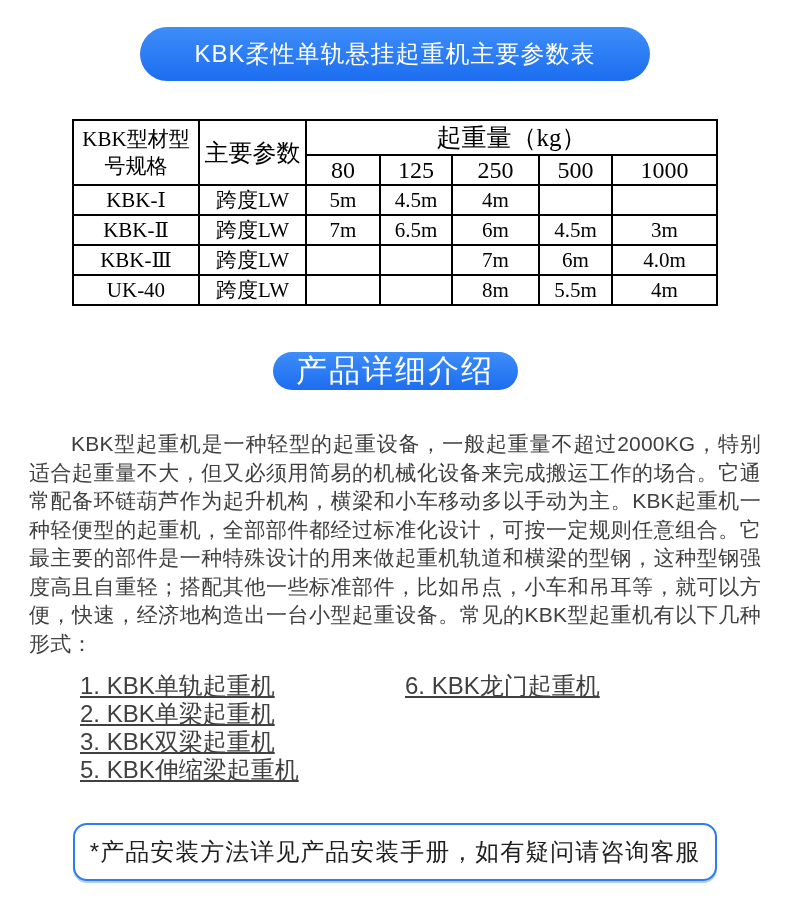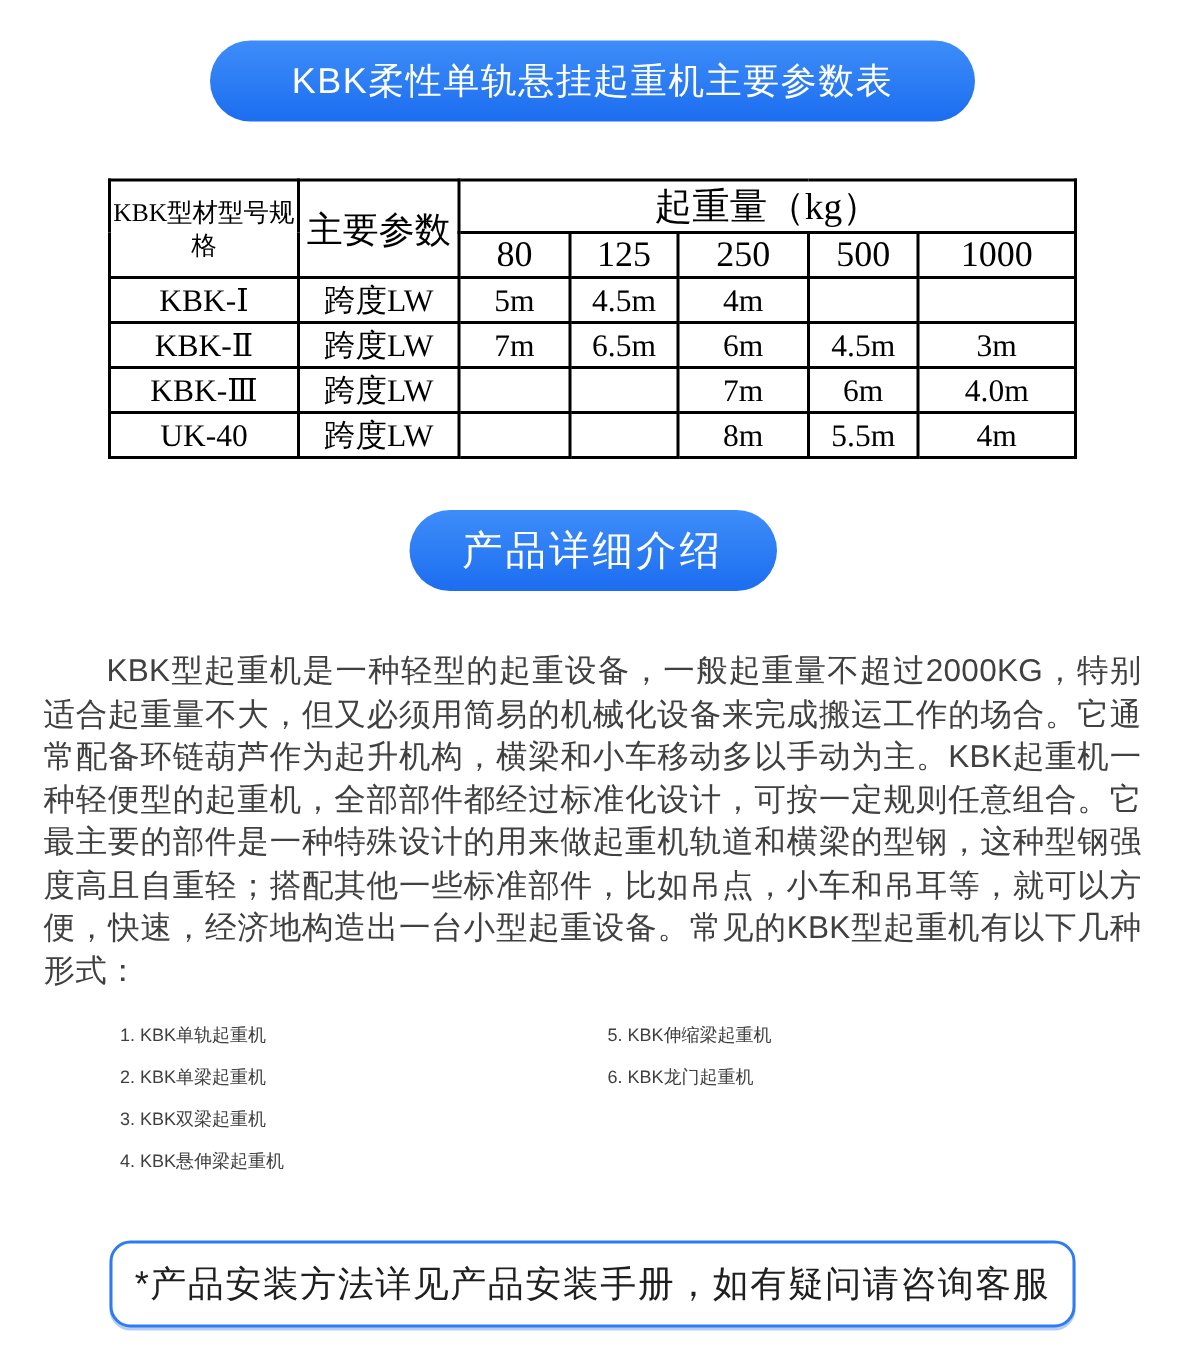--- a/index.html
+++ b/index.html
@@ -29,32 +29,32 @@
     color: #000000;
   }
   table.params th, table.params td {
     border: 2px solid #000000;
     text-align: center;
     vertical-align: middle;
     padding: 0;
     font-weight: normal;
     overflow: hidden;
   }
-  th.model-hdr { font-size: 17px; line-height: 1.25; padding: 2px 4px; }
+  th.model-hdr { font-size: 21px; line-height: 1.25; padding: 2px 4px; }
   th.param-hdr { font-size: 24px; }
   th.cap-hdr   { height: 34px; font-size: 25px; }
   tr.subhead th { height: 30px; font-size: 24px; margin-left: 12px; }
   table.params tbody td { height: 30px; font-size: 21px; }
   .pill {
-    width: 245px; height: 54px;
-    margin: 34px auto 0;
+    width: 245px; height: 38px;
+    margin: 46px auto 0;
     border-radius: 27px;
     background: linear-gradient(180deg, #3e8df9 0%, #1c6df0 100%);
     color: #ffffff;
-    font-size: 27px; letter-spacing: 2px;
+    font-size: 31px; letter-spacing: 2px;
     display: flex; align-items: center; justify-content: center;
     cursor: pointer;
   }
   .desc {
     width: 732px;
     margin: 40px auto 0;
     font-size: 21px;
     line-height: 28.5px;
     color: #404040;
     text-align: justify;
@@ -62,22 +62,23 @@
     letter-spacing: 0.2px;
   }
   ul.types {
     list-style: none;
     margin: 14px 0 0 80px;
     padding: 0;
     display: grid;
     grid-template-columns: 325px auto;
     grid-template-rows: repeat(4, 28px);
     grid-auto-flow: column;
-    font-size: 12px;
+    font-size: 24px;
     color: #404040;
+    text-decoration: underline;
   }
   ul.types li { line-height: 28px; }
   .note {
     width: 644px; height: 58px;
     margin: 39px auto 0;
     border: 2px solid #2e7cf2;
     border-radius: 14px;
     box-shadow: 0 2px 0 rgba(40, 110, 235, 0.35);
     display: flex; align-items: center; justify-content: center;
     font-size: 24px; color: #1f1f1f; letter-spacing: 1px;
@@ -154,18 +155,17 @@
 </table>
 
 <div class="pill">产品详细介绍</div>
 
 <p class="desc">KBK型起重机是一种轻型的起重设备，一般起重量不超过2000KG，特别适合起重量不大，但又必须用简易的机械化设备来完成搬运工作的场合。它通常配备环链葫芦作为起升机构，横梁和小车移动多以手动为主。KBK起重机一种轻便型的起重机，全部部件都经过标准化设计，可按一定规则任意组合。它最主要的部件是一种特殊设计的用来做起重机轨道和横梁的型钢，这种型钢强度高且自重轻；搭配其他一些标准部件，比如吊点，小车和吊耳等，就可以方便，快速，经济地构造出一台小型起重设备。常见的KBK型起重机有以下几种形式：</p>
 
 <ul class="types">
   <li>1. KBK单轨起重机</li>
   <li>2. KBK单梁起重机</li>
   <li>3. KBK双梁起重机</li>
-  <li>4. KBK悬伸梁起重机</li>
   <li>5. KBK伸缩梁起重机</li>
   <li>6. KBK龙门起重机</li>
 </ul>
 
 <div class="note">*产品安装方法详见产品安装手册，如有疑问请咨询客服</div>
 
 </body></html>

